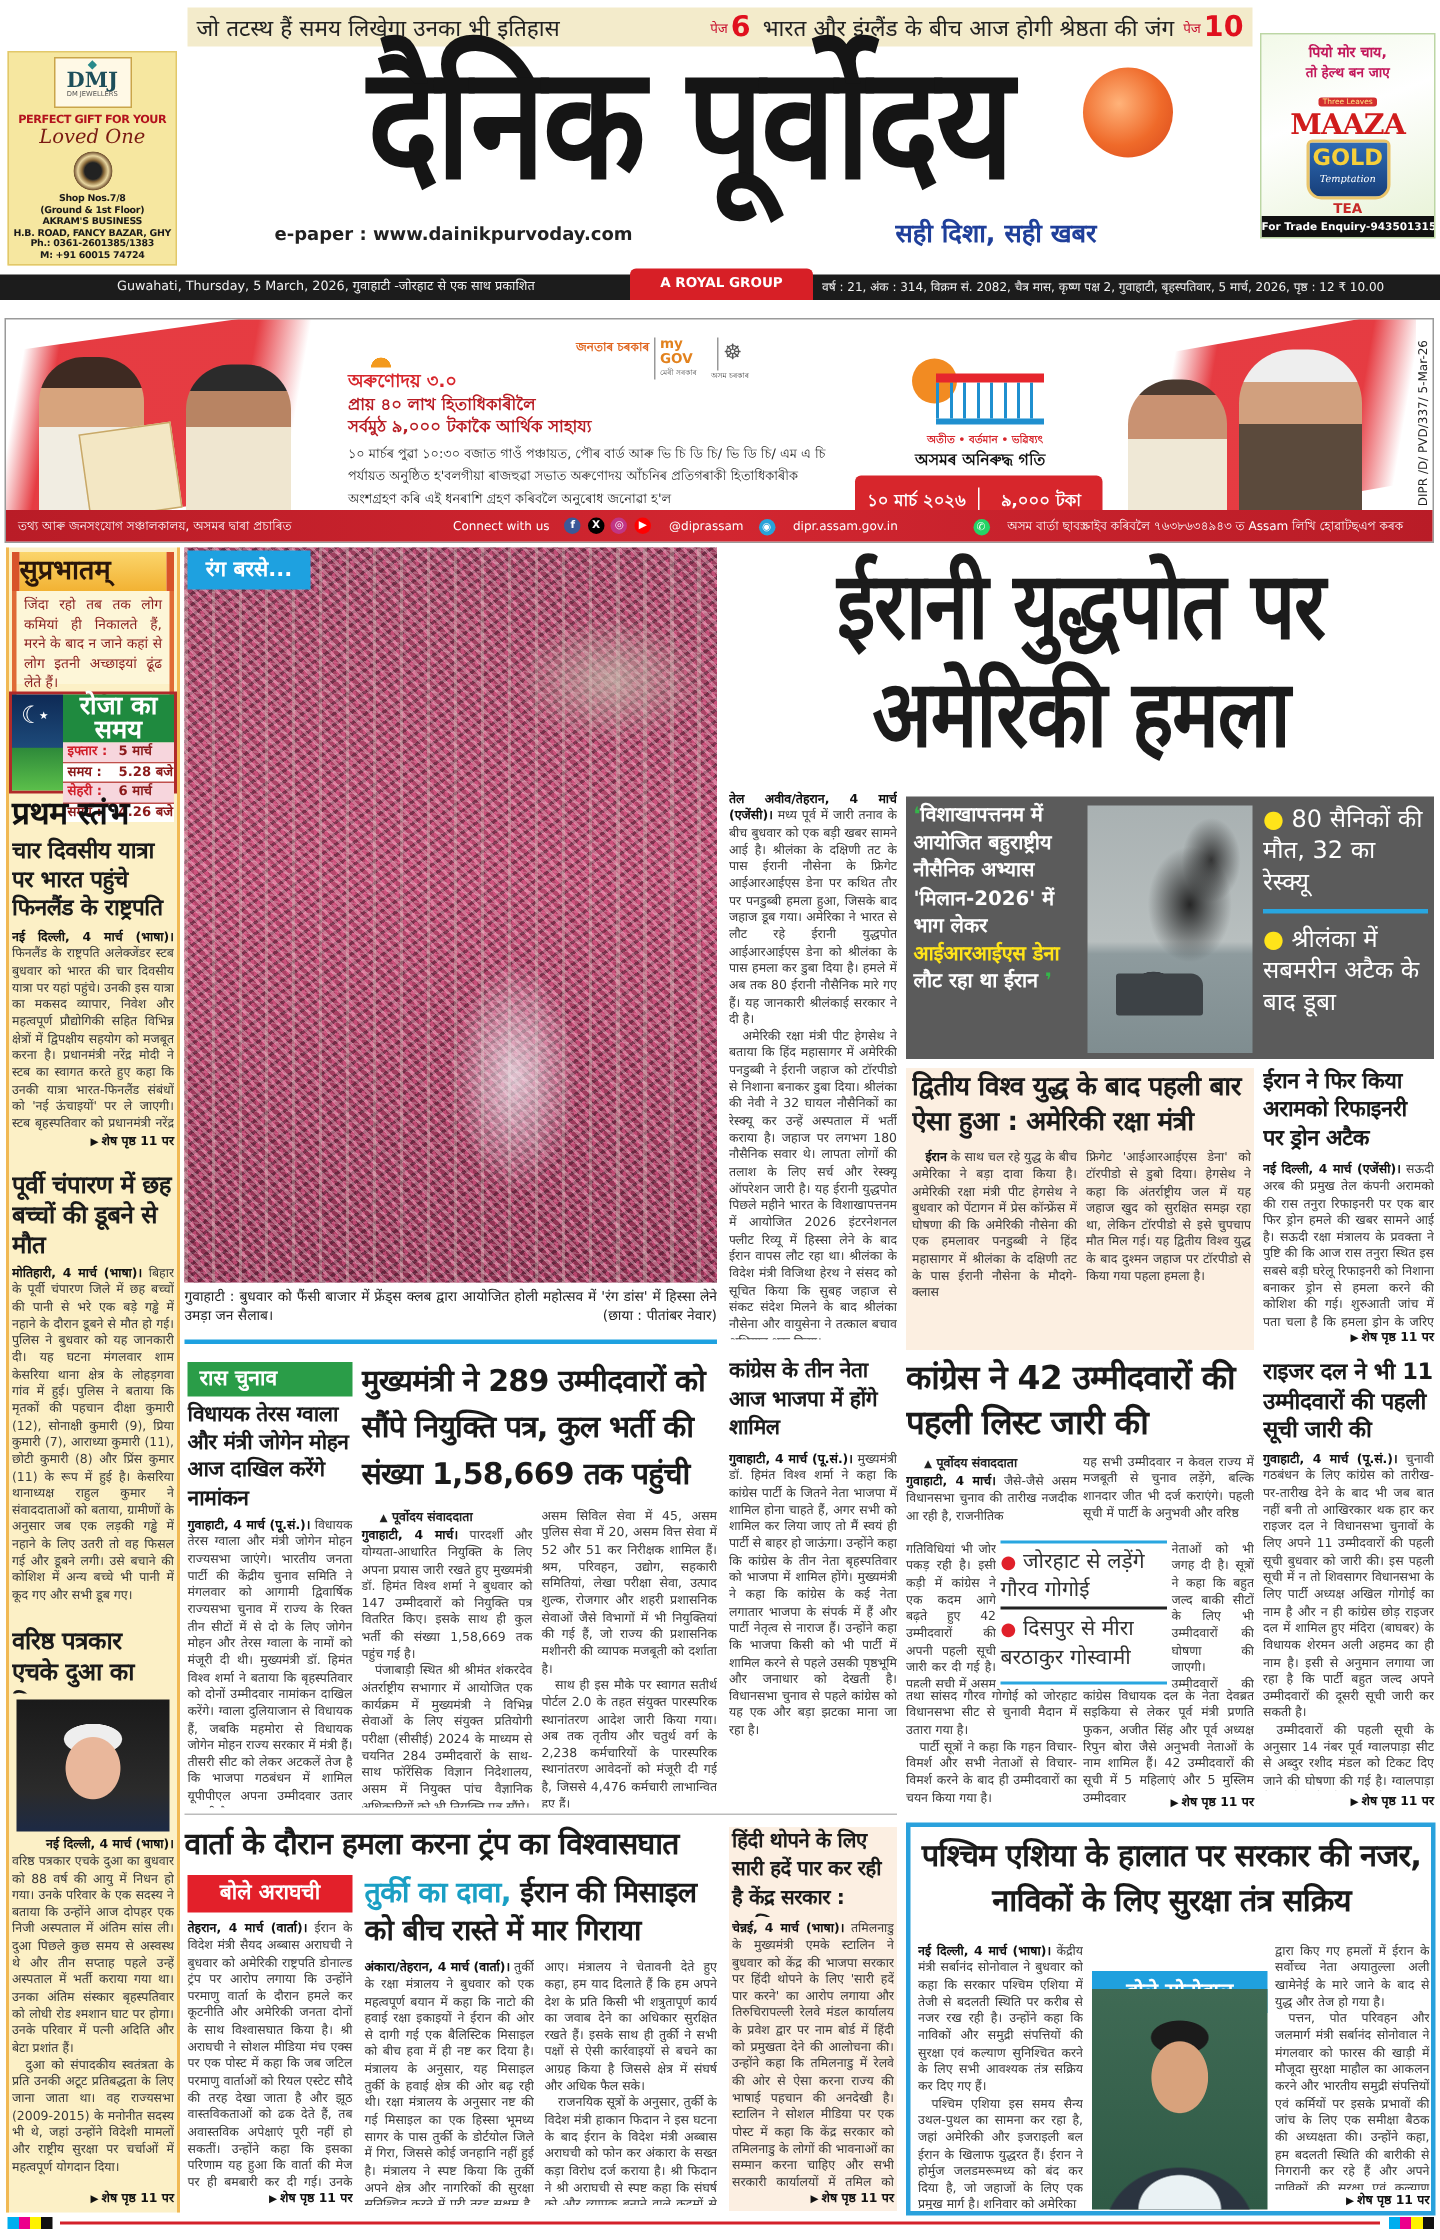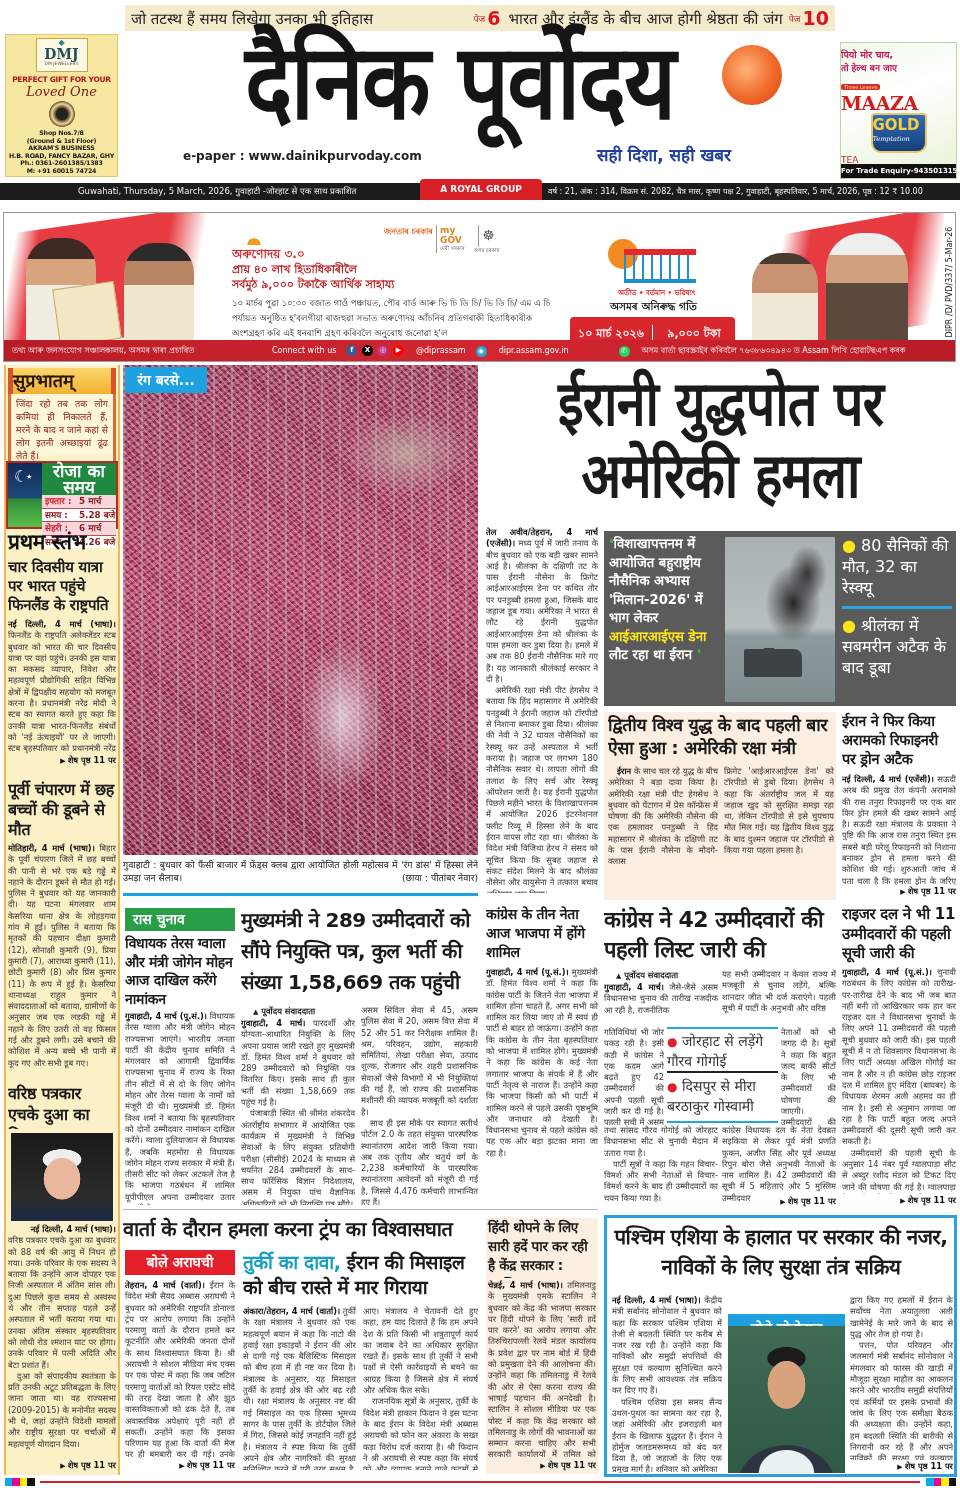--- a/index.html
+++ b/index.html
@@ -71,30 +71,30 @@
   </div>
 </div>
 
 <div class="abs sun" style="left:722px;top:45px;width:60px;height:60px"></div>
 <div class="abs" style="left:165px;top:22px;width:590px;height:125px;text-align:center;overflow:visible">
   <span class="masthead-title condensed" style="transform:scaleX(0.86)">दैनिक पूर्वोदय</span>
 </div>
 <div class="abs" style="left:183px;top:149px;font-size:12px;font-weight:bold;color:#222;white-space:nowrap">e-paper : www.dainikpurvoday.com</div>
 <div class="abs" style="left:597px;top:143px;font-size:17px;font-weight:bold;color:#1f3f9a;white-space:nowrap">सही दिशा, सही खबर</div>
 
-<div class="abs" style="left:840px;top:42px;width:117px;height:137px;border:1px solid #bcd6a4;background:linear-gradient(160deg,#f2f9e8,#ffffff 40%,#e6f2d4);text-align:left;overflow:hidden">
+<div class="abs" style="left:840px;top:22px;width:117px;height:137px;border:1px solid #bcd6a4;background:linear-gradient(160deg,#f2f9e8,#ffffff 40%,#e6f2d4);text-align:center;overflow:hidden">
   <div style="font-size:9.5px;color:#c2185b;margin-top:5px;font-weight:bold">पियो मोर चाय,</div>
   <div style="font-size:9px;color:#c2185b;font-weight:bold">तो हेल्थ बन जाए</div>
   <div style="display:inline-block;margin-top:4px;font-size:5px;background:#d32f2f;color:#ffe082;padding:0 3px;border-radius:2px">Three Leaves</div>
   <div style="font-family:'DejaVu Serif',serif;font-size:19px;font-weight:bold;color:#d01c1c;line-height:20px;letter-spacing:-0.5px">MAAZA</div>
   <div style="margin:0 auto;width:56px;height:40px;background:linear-gradient(180deg,#2f6bb5,#173f7a);border-radius:4px 4px 10px 10px;border:2px solid #e9c46a">
     <div style="font-weight:bold;font-size:15px;color:#f6cf3b;line-height:20px">GOLD</div>
     <div style="font-family:'DejaVu Serif',serif;font-style:italic;font-size:6.5px;color:#fff">Temptation</div>
   </div>
-  <div style="font-size:9px;color:#c62828;font-weight:normal;margin-top:2px">TEA</div>
+  <div style="font-size:9px;color:#c62828;font-weight:bold;margin-top:2px">TEA</div>
   <div style="position:absolute;left:0;right:0;bottom:0;background:#111;color:#fff;font-size:7px;font-weight:bold;line-height:14px;white-space:nowrap">For Trade Enquiry-9435013152</div>
 </div>
 
 <div class="abs dbar" style="left:0;top:183px;width:960px;height:17px">
   <span class="abs" style="left:78px;top:0">Guwahati, Thursday, 5 March, 2026,  गुवाहाटी -जोरहाट से एक साथ प्रकाशित</span>
   <span class="abs" style="left:548px;top:0;font-size:8px">वर्ष : 21, अंक : 314, विक्रम सं. 2082, चैत्र मास, कृष्ण पक्ष 2, गुवाहाटी, बृहस्पतिवार, 5 मार्च, 2026, पृष्ठ : 12  ₹ 10.00</span>
 </div>
 <div class="abs royal" style="left:420px;top:179px;width:122px;height:21px">A ROYAL GROUP PUBLICATION</div>
 
 <div class="abs banner" style="left:3px;top:212px;width:953px;height:150px">
@@ -126,21 +126,21 @@
     <span style="flex:1;text-align:center">৯,০০০ টকা</span>
   </div>
 
   <div class="abs" style="left:770px;top:8px;width:170px;height:115px;background:linear-gradient(100deg,transparent 5%,#e3262d 20%,#e3262d 75%,transparent 92%);transform:skewY(-10deg);opacity:.9"></div>
   <div class="abs" style="left:748px;top:40px;width:66px;height:88px;background:linear-gradient(180deg,#4a3a30 0 12%,#c99272 12% 45%,#efe8d6 45%);border-radius:30px 30px 0 0"></div>
   <div class="abs" style="left:822px;top:20px;width:82px;height:108px;background:linear-gradient(180deg,#eeeeee 0 20%,#d1a07e 20% 46%,#5b4a3c 46%);border-radius:36px 36px 0 0"></div>
   <div class="abs" style="left:885px;top:60px;width:120px;font-size:8px;color:#222;white-space:nowrap;transform:rotate(-90deg);transform-origin:center">DIPR /D/ PVD/337/ 5-Mar-26</div>
 
   <div class="abs bn-strip" style="left:0;top:127px;width:953px;height:22px">
     <span style="width:250px">তথ্য আৰু জনসংযোগ সঞ্চালকালয়, অসমৰ দ্বাৰা প্ৰচাৰিত</span>
-    <span style="">Connect with us</span>
+    <span style="margin-left:30px">Connect with us</span>
     <span>
       <span class="soc" style="background:#3b5998">f</span>
       <span class="soc" style="background:#000">X</span>
       <span class="soc" style="background:#c13584">◎</span>
       <span class="soc" style="background:#ff0000">▶</span>
     </span>
     <span>@diprassam</span>
     <span class="soc" style="background:#29a3d9">◉</span>
     <span>dipr.assam.gov.in</span>
     <span class="soc" style="background:#25d366;margin-left:40px">✆</span>
@@ -273,21 +273,21 @@
   <div class="hl" style="font-size:14px;line-height:18.5px;height:75px;overflow:hidden">विधायक तेरस ग्वाला और मंत्री जोगेन मोहन आज दाखिल करेंगे नामांकन</div>
   <div class="txt" style="position:absolute;left:0;top:77px;width:110px;height:194px">
       <p class="noind"><span class="dl">गुवाहाटी, 4 मार्च (पू.सं.)।</span> <span>विधायक तेरस ग्वाला और मंत्री जोगेन मोहन राज्यसभा जाएंगे। भारतीय जनता पार्टी की केंद्रीय चुनाव समिति ने मंगलवार को आगामी द्विवार्षिक राज्यसभा चुनाव में राज्य के रिक्त तीन सीटों में से दो के लिए जोगेन मोहन और तेरस ग्वाला के नामों को मंजूरी दी थी। मुख्यमंत्री डॉ. हिमंत विश्व शर्मा ने बताया कि बृहस्पतिवार को दोनों उम्मीदवार नामांकन दाखिल करेंगे। ग्वाला दुलियाजान से विधायक हैं, जबकि महमोरा से विधायक जोगेन मोहन राज्य सरकार में मंत्री हैं। तीसरी सीट को लेकर अटकलें तेज है कि भाजपा गठबंधन में शामिल यूपीपीएल अपना उम्मीदवार उतार सकती है।</span></p>
     </div>
 </div>
 
 <div class="abs" style="left:241px;top:905px;width:237px;height:302px">
   <div class="hl" style="font-size:20px;line-height:31px;height:96px;overflow:hidden;letter-spacing:-0.5px">मुख्यमंत्री ने 289 उम्मीदवारों को सौंपे नियुक्ति पत्र, कुल भर्ती की संख्या 1,58,669 तक पहुंची</div>
   <div class="txt" style="position:absolute;left:0;top:100px;width:114px;height:200px">
     <p class="noind byline" style="text-indent:12px"><span style="font-size:7px">▲</span> <span>पूर्वोदय संवाददाता</span></p>
-    <p class="noind"><span class="dl">गुवाहाटी, 4 मार्च।</span> <span>पारदर्शी और योग्यता-आधारित नियुक्ति के लिए अपना प्रयास जारी रखते हुए मुख्यमंत्री डॉ. हिमंत विश्व शर्मा ने बुधवार को 289 उम्मीदवारों को नियुक्ति पत्र वितरित किए। इसके साथ ही कुल भर्ती की संख्या 1,58,669 तक पहुंच गई है।</span></p>
+    <p class="noind"><span class="dl">गुवाहाटी, 4 मार्च।</span> <span>पारदर्शी और योग्यता-आधारित नियुक्ति के लिए अपना प्रयास जारी रखते हुए मुख्यमंत्री डॉ. हिमंत विश्व शर्मा ने बुधवार को 147 उम्मीदवारों को नियुक्ति पत्र वितरित किए। इसके साथ ही कुल भर्ती की संख्या 1,58,669 तक पहुंच गई है।</span></p>
     <p><span>पंजाबाड़ी स्थित श्री श्रीमंत शंकरदेव अंतर्राष्ट्रीय सभागार में आयोजित एक कार्यक्रम में मुख्यमंत्री ने विभिन्न सेवाओं के लिए संयुक्त प्रतियोगी परीक्षा (सीसीई) 2024 के माध्यम से चयनित 284 उम्मीदवारों के साथ-साथ फॉरेंसिक विज्ञान निदेशालय, असम में नियुक्त पांच वैज्ञानिक अधिकारियों को भी नियुक्ति पत्र सौंपे।</span></p>
 
   </div>
   <div class="txt" style="position:absolute;left:120px;top:100px;width:117px;height:200px">
     <p class="noind"><span>असम सिविल सेवा में 45, असम पुलिस सेवा में 20, असम वित्त सेवा में 52 और 51 कर निरीक्षक शामिल हैं। श्रम, परिवहन, उद्योग, सहकारी समितियां, लेखा परीक्षा सेवा, उत्पाद शुल्क, रोजगार और शहरी प्रशासनिक सेवाओं जैसे विभागों में भी नियुक्तियां की गई हैं, जो राज्य की प्रशासनिक मशीनरी की व्यापक मजबूती को दर्शाता है।</span></p>
     <p><span>साथ ही इस मौके पर स्वागत सतीर्थ पोर्टल 2.0 के तहत संयुक्त पारस्परिक स्थानांतरण आदेश जारी किया गया। अब तक तृतीय और चतुर्थ वर्ग के 2,238 कर्मचारियों के पारस्परिक स्थानांतरण आवेदनों को मंजूरी दी गई है, जिससे 4,476 कर्मचारी लाभान्वित हुए हैं।</span></p>
   </div>
 </div>
 
 <div class="abs" style="left:486px;top:905px;width:112px;height:302px">

